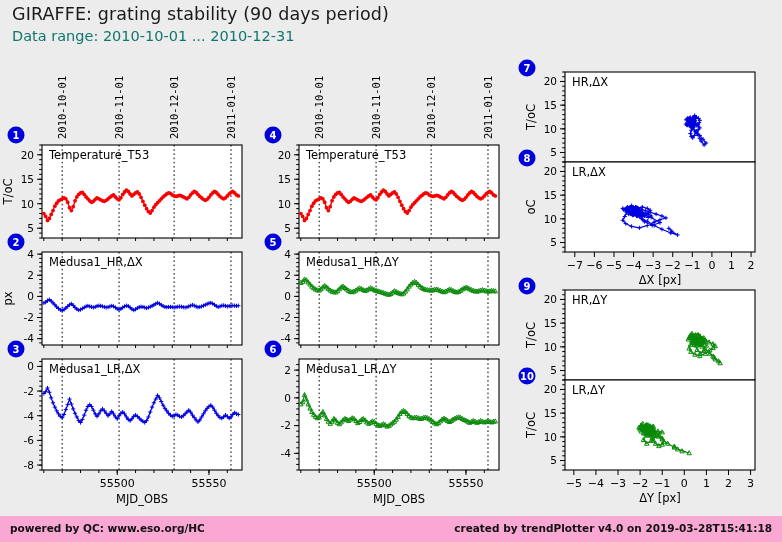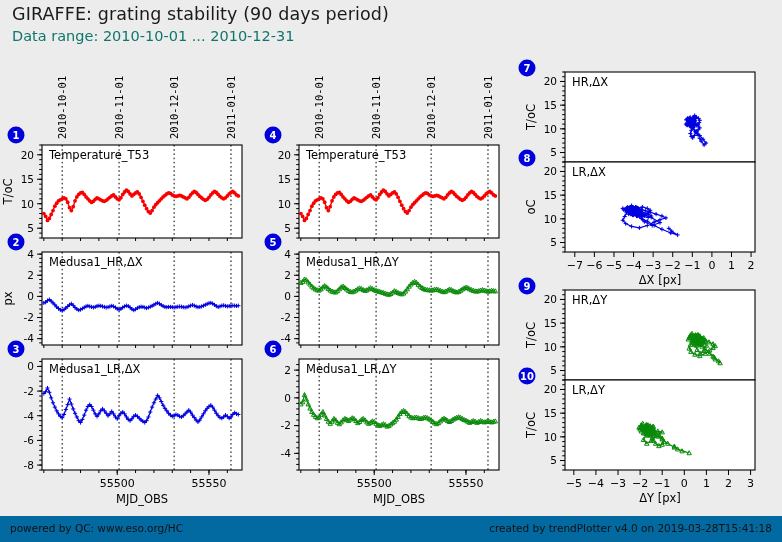--- a/index.html
+++ b/index.html
@@ -6,21 +6,21 @@
   body{
     width:782px;height:542px;
     background:#ececec;
     font-family:"DejaVu Sans","Liberation Sans",sans-serif;
     overflow:hidden;position:relative;
   }
   #root{position:absolute;inset:0;border-radius:7px;}
   .hdr{position:absolute;left:12px;top:4px;width:760px;}
   .hdr .t1{font-size:17.5px;color:#1a1a1a;letter-spacing:.1px;}
   .hdr .t2{font-size:14.5px;color:#0f766e;margin-top:4px;}
-  .footer{position:absolute;left:0;right:0;bottom:0;height:26px;background:#0369a1;}
+  .footer{position:absolute;left:0;right:0;bottom:0;height:26px;background:#f9a8d4;font-weight:bold;}
   .footer .left{position:absolute;left:10px;top:6px;font-size:10.5px;color:#111;}
   .footer .right{position:absolute;right:10px;top:6px;font-size:10.5px;color:#111;}
   svg{display:block;}
   .badge-c{fill:#0000dd;}
   .badge-t{fill:#ffffff;font-size:10px;font-weight:bold;text-anchor:middle;
            font-family:"DejaVu Sans","Liberation Sans",sans-serif;}
   .frame{fill:#ffffff;stroke:#000000;stroke-width:1.1;}
   .tickln{stroke:#000;stroke-width:1;}
   .gridv{stroke:#000;stroke-width:1;stroke-dasharray:1.6 2.6;}
   .tlab{font-size:11px;fill:#000;font-family:"DejaVu Sans","Liberation Sans",sans-serif;}

